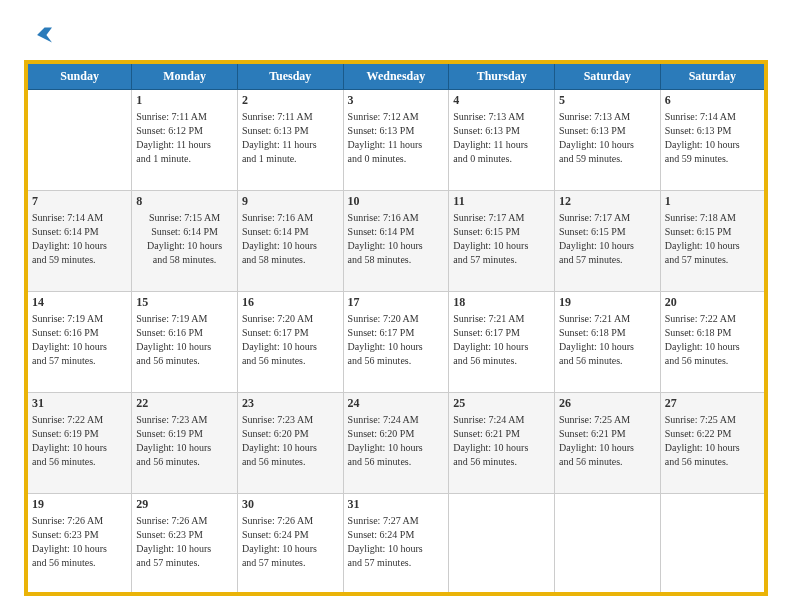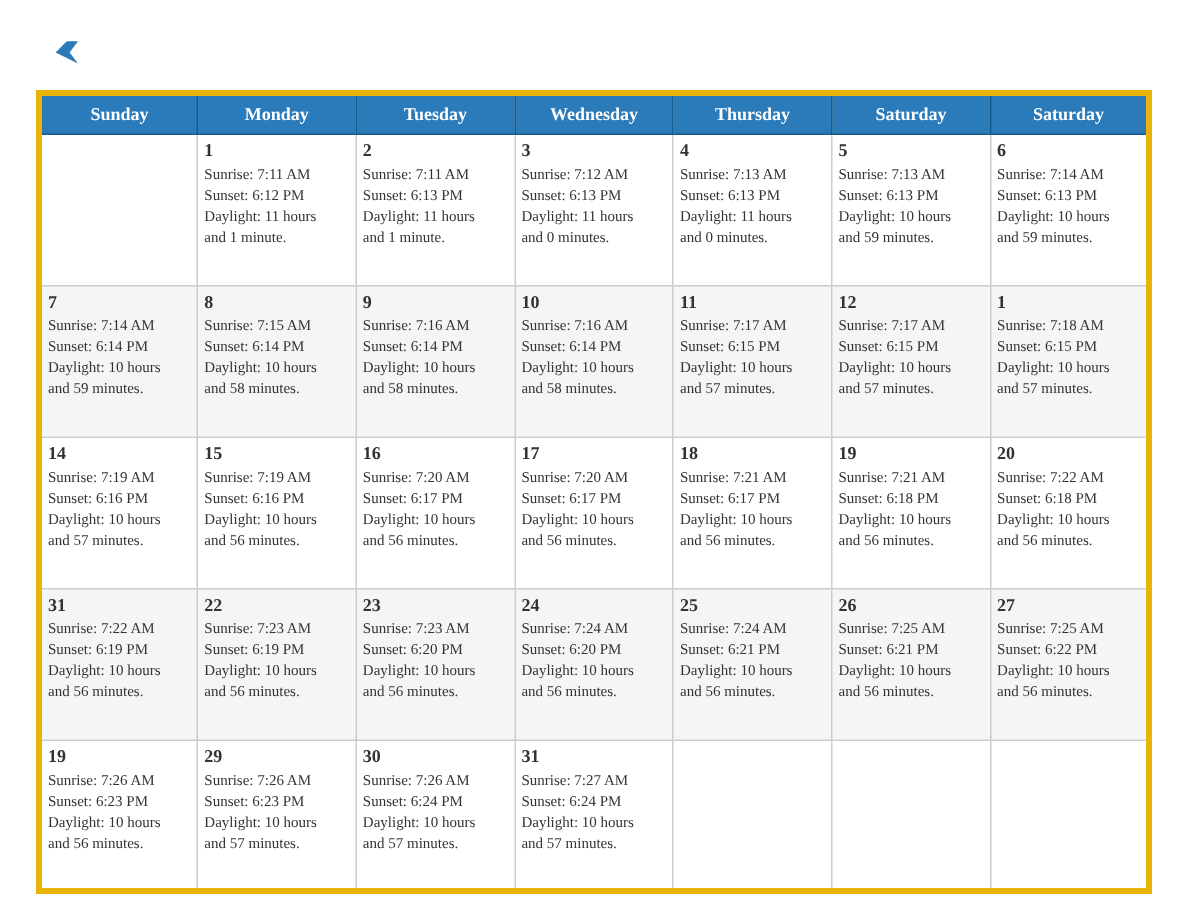--- a/index.html
+++ b/index.html
@@ -191,21 +191,21 @@
         <tr>
           <td>
             <span class="day-num">7</span>
             <div class="day-info" style="white-space: pre-line;">Sunrise: 7:14 AM
 Sunset: 6:14 PM
 Daylight: 10 hours
 and 59 minutes.</div>
           </td>
           <td>
             <span class="day-num">8</span>
-            <div class="day-info" style="white-space: pre-line;">Sunrise: 7:15 AM
+            <div class="day-info" style="white-space: pre-line; text-align: center;">Sunrise: 7:15 AM
 Sunset: 6:14 PM
 Daylight: 10 hours
 and 58 minutes.</div>
           </td>
           <td>
             <span class="day-num">9</span>
             <div class="day-info" style="white-space: pre-line;">Sunrise: 7:16 AM
 Sunset: 6:14 PM
 Daylight: 10 hours
 and 58 minutes.</div>

